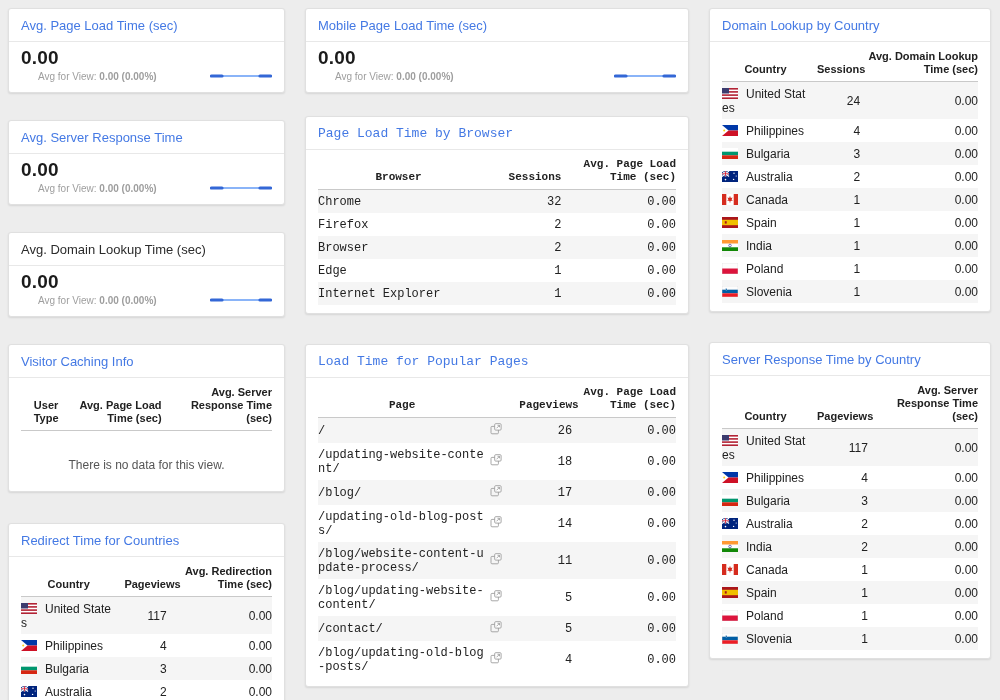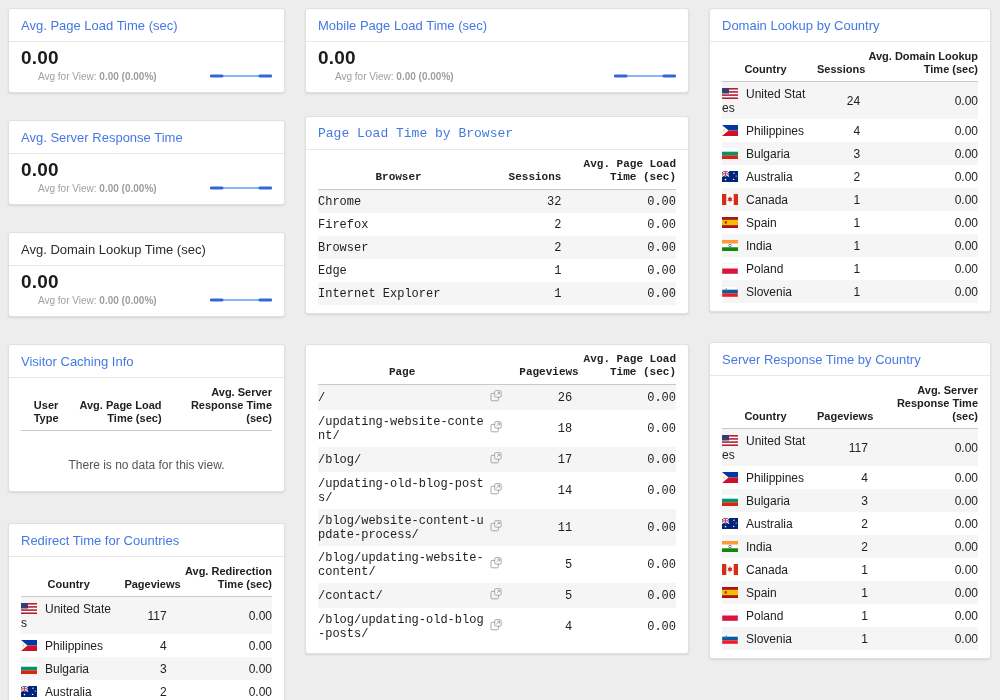--- a/index.html
+++ b/index.html
@@ -265,20 +265,21 @@
                 <td class="c-name">Internet Explorer</td>
                 <td class="c-num">1</td>
                 <td class="c-metric">0.00</td>
               </tr>
             </tbody>
           </table>
         </div>
     </section>
 
     <section class="card table-card">
+      <h2 class="card-title">Load Time for Popular Pages</h2>
       <div class="table-wrap">
           <table class="tkey-popular_pages">
             <thead>
               <tr>
                 <th class="c-name">Page</th>
                 <th class="c-icon"></th>
                 <th class="c-num">Pageviews</th>
                 <th class="c-metric">Avg. Page Load Time (sec)</th>
               </tr>
             </thead>

